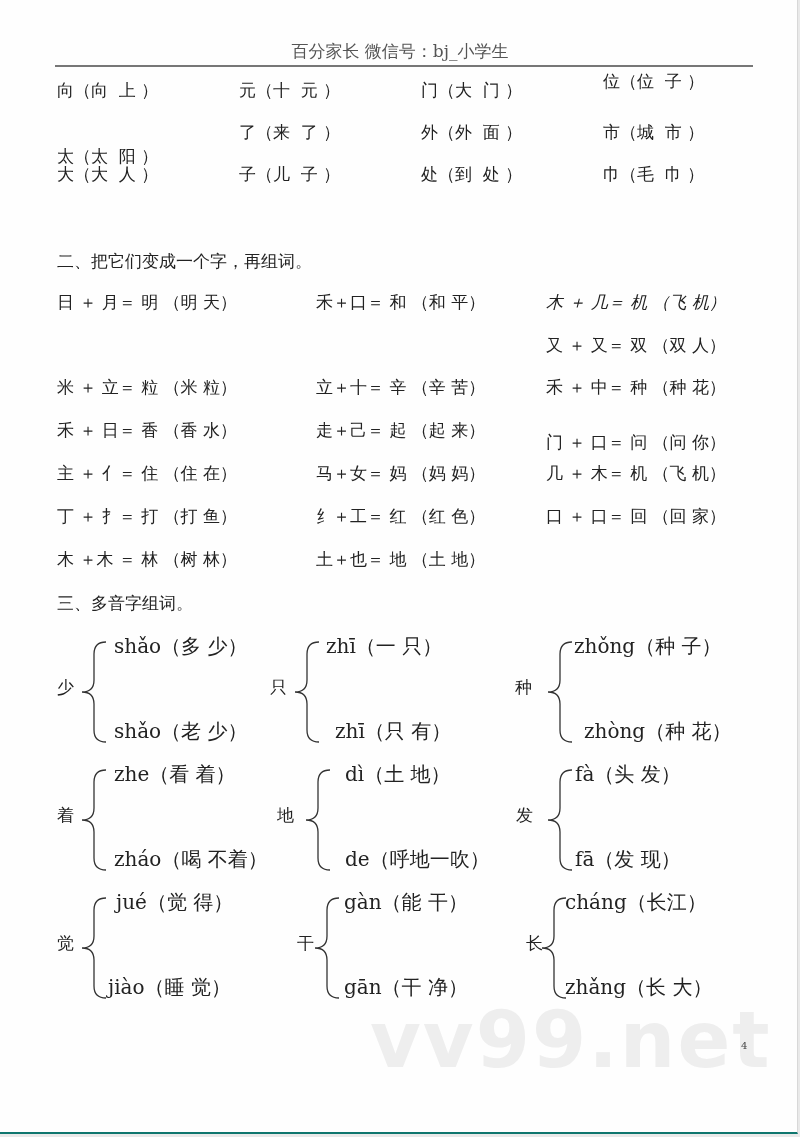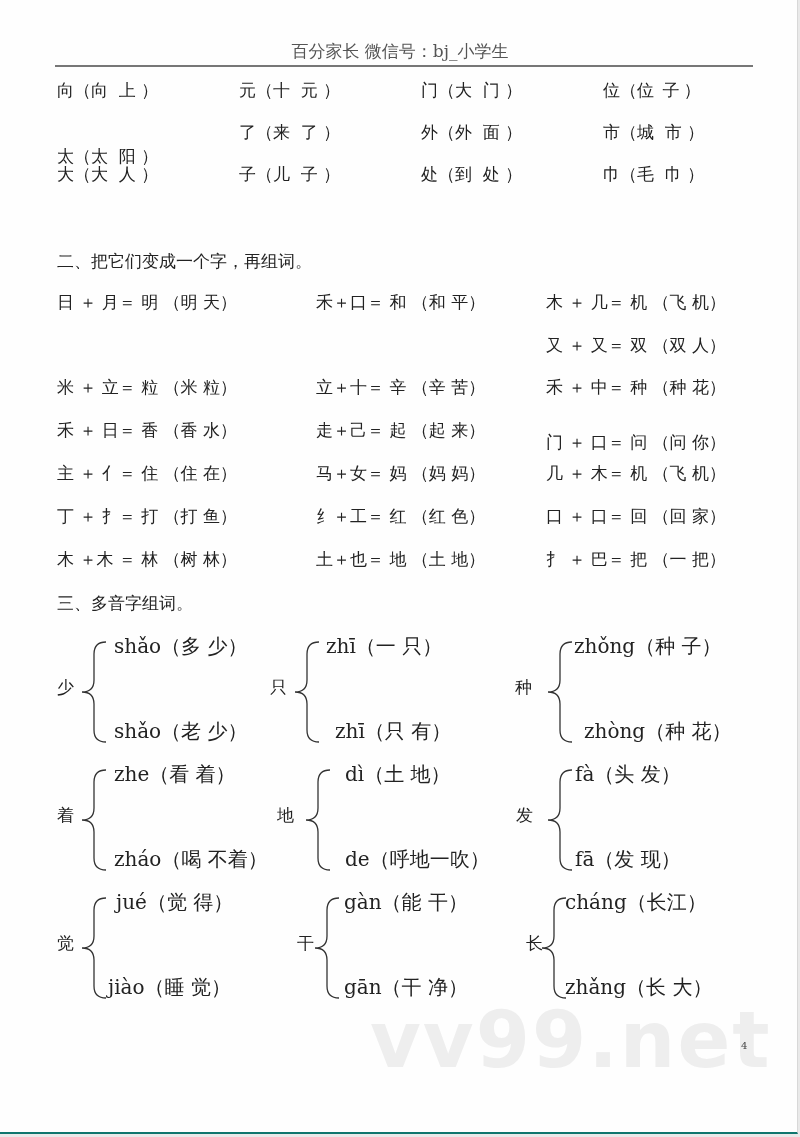--- a/index.html
+++ b/index.html
@@ -34,37 +34,37 @@
 <body>
 
 <div class="page">
 
   <div class="header">百分家长  微信号：bj_小学生</div>
   <div class="header-rule"></div>
 
   <div class="abs" style="left:57px; top:79px;">向（向  上 ）</div>
   <div class="abs" style="left:239px; top:79px;">元（十  元 ）</div>
   <div class="abs" style="left:421px; top:79px;">门（大  门 ）</div>
-  <div class="abs" style="left:603px; top:79px;font-family:Liberation Serif, serif;">位（位  子 ）</div>
+  <div class="abs" style="left:603px; top:70px;">位（位  子 ）</div>
 
   <div class="abs" style="left:57px; top:121px;margin-top:24px;">太（太  阳 ）</div>
   <div class="abs" style="left:239px; top:121px;">了（来  了 ）</div>
   <div class="abs" style="left:421px; top:121px;">外（外  面 ）</div>
   <div class="abs" style="left:603px; top:121px;">市（城  市 ）</div>
 
   <div class="abs" style="left:57px; top:163px;">大（大  人 ）</div>
   <div class="abs" style="left:239px; top:163px;">子（儿  子 ）</div>
   <div class="abs" style="left:421px; top:163px;">处（到  处 ）</div>
   <div class="abs" style="left:603px; top:163px;">巾（毛  巾 ）</div>
 
   <div class="abs title" style="left:57px; top:250px;">二、把它们变成一个字，再组词。</div>
 
   <div class="abs" style="left:57px; top:291px;">日 ＋ 月＝ 明 （明 天）</div>
   <div class="abs" style="left:316px; top:291px;">禾＋口＝ 和 （和 平）</div>
-  <div class="abs" style="left:546px; top:291px;">木 ＋ 几＝ 机 （飞 机）</div>
+  <div class="abs" style="left:546px; top:291px;font-style:italic;">木 ＋ 几＝ 机 （飞 机）</div>
 
   <div class="abs" style="left:546px; top:334px;">又 ＋ 又＝ 双 （双 人）</div>
 
   <div class="abs" style="left:57px; top:376px;">米 ＋ 立＝ 粒 （米 粒）</div>
   <div class="abs" style="left:316px; top:376px;">立＋十＝ 辛 （辛 苦）</div>
   <div class="abs" style="left:546px; top:376px;">禾 ＋ 中＝ 种 （种 花）</div>
 
   <div class="abs" style="left:57px; top:419px;">禾 ＋ 日＝ 香 （香 水）</div>
   <div class="abs" style="left:316px; top:419px;">走＋己＝ 起 （起 来）</div>
   <div class="abs" style="left:546px; top:419px;margin-top:12px;">门 ＋ 口＝ 问 （问 你）</div>
@@ -72,21 +72,20 @@
   <div class="abs" style="left:57px; top:462px;">主 ＋ 亻＝ 住 （住 在）</div>
   <div class="abs" style="left:316px; top:462px;">马＋女＝ 妈 （妈 妈）</div>
   <div class="abs" style="left:546px; top:462px;">几 ＋ 木＝ 机 （飞 机）</div>
 
   <div class="abs" style="left:57px; top:505px;">丁 ＋ 扌＝ 打 （打 鱼）</div>
   <div class="abs" style="left:316px; top:505px;">纟＋工＝ 红 （红 色）</div>
   <div class="abs" style="left:546px; top:505px;">口 ＋ 口＝ 回 （回 家）</div>
 
   <div class="abs" style="left:57px; top:548px;">木 ＋木 ＝ 林 （树 林）</div>
   <div class="abs" style="left:316px; top:548px;">土＋也＝ 地 （土 地）</div>
-  <div class="abs" style="left:546px; top:548px;">扌 ＋ 巴＝ 把 （一 把）</div>
 
   <div class="abs title" style="left:57px; top:592px;">三、多音字组词。</div>
 
   <div class="abs" style="left:57px; top:676px;">少</div>
   <svg class="brace" style="left:80px; top:640px;" width="30" height="104">
       <path d="M26 2 Q14 2 14 14 L14 40 Q14 52 2 52 Q14 52 14 64 L14 90 Q14 102 26 102" fill="none" stroke="#333" stroke-width="1.3"></path>
     </svg>
   <div class="abs pinyin" style="left:114px; top:633px;">shǎo（多 少）</div>
   <div class="abs pinyin" style="left:114px; top:718px;">shǎo（老 少）</div>
 

